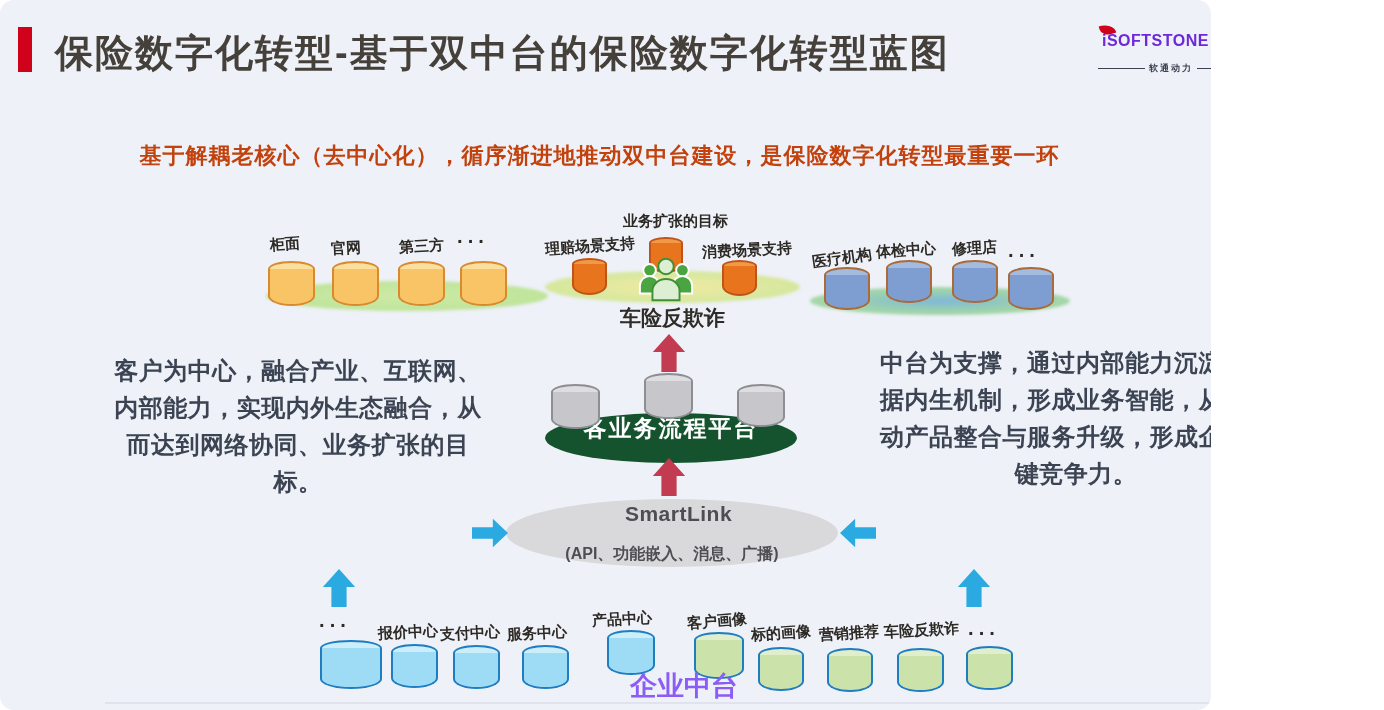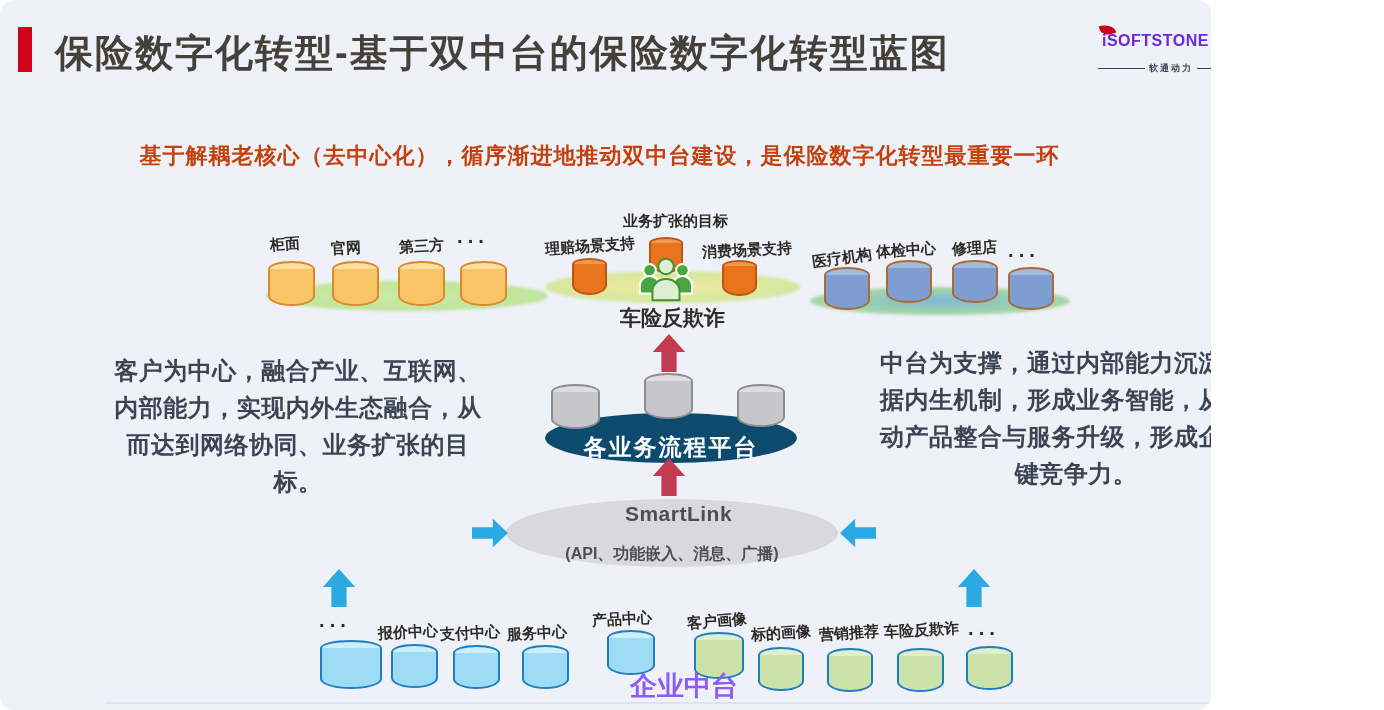--- a/index.html
+++ b/index.html
@@ -33,21 +33,21 @@
 
   .lbl { position:absolute; z-index:4; font-weight:800; font-size:15px; color:#2d2a26; white-space:nowrap; }
   .dots { font-size:20px; letter-spacing:4px; font-weight:900; }
 
   .shadow { position:absolute; z-index:1; border-radius:50%; filter:blur(1.5px); }
 
   .note { position:absolute; font-weight:800; font-size:24px; color:#3c4453; text-align:center; line-height:37px; letter-spacing:0.5px; }
 
   .caption { position:absolute; z-index:4; font-weight:900; color:#2f2b27; white-space:nowrap; }
 
-  .platform-ellipse { position:absolute; z-index:2; background:#0c4a6e; border-radius:50%; display:flex; align-items:flex-end; justify-content:center; color:#ffffff; font-weight:800; font-size:23px; letter-spacing:2px; }
+  .platform-ellipse { position:absolute; z-index:2; background:#14532d; border-radius:50%; display:flex; align-items:flex-start; justify-content:center; color:#ffffff; font-weight:800; font-size:23px; letter-spacing:2px; }
 
   .sl-ellipse { position:absolute; background:#d9d9dc; border-radius:50%; display:flex; flex-direction:column; align-items:center; justify-content:center; color:#4d4d52; }
   .sl-title { font-size:21px; font-weight:700; letter-spacing:0.5px;margin-left:13px; }
   .sl-sub { font-size:16px; font-weight:700; margin-top:18px; }
 
   .hub { position:absolute; border-radius:50%; background:radial-gradient(ellipse at 50% 32%, #ee2a1c 0%, #d40f0f 55%, #a30404 100%); border:2px solid #8c0a0a; display:flex; align-items:center; justify-content:center; color:#fff; font-weight:800; font-size:23px; letter-spacing:2px; box-shadow: inset 0 -5px 10px rgba(80,0,0,.35); }
 
   .arr { position:absolute; z-index:5; }
 
   .bottom-line { position:absolute; left:105px; top:702px; width:1279px; height:2px; background:#e0e3ee; }

